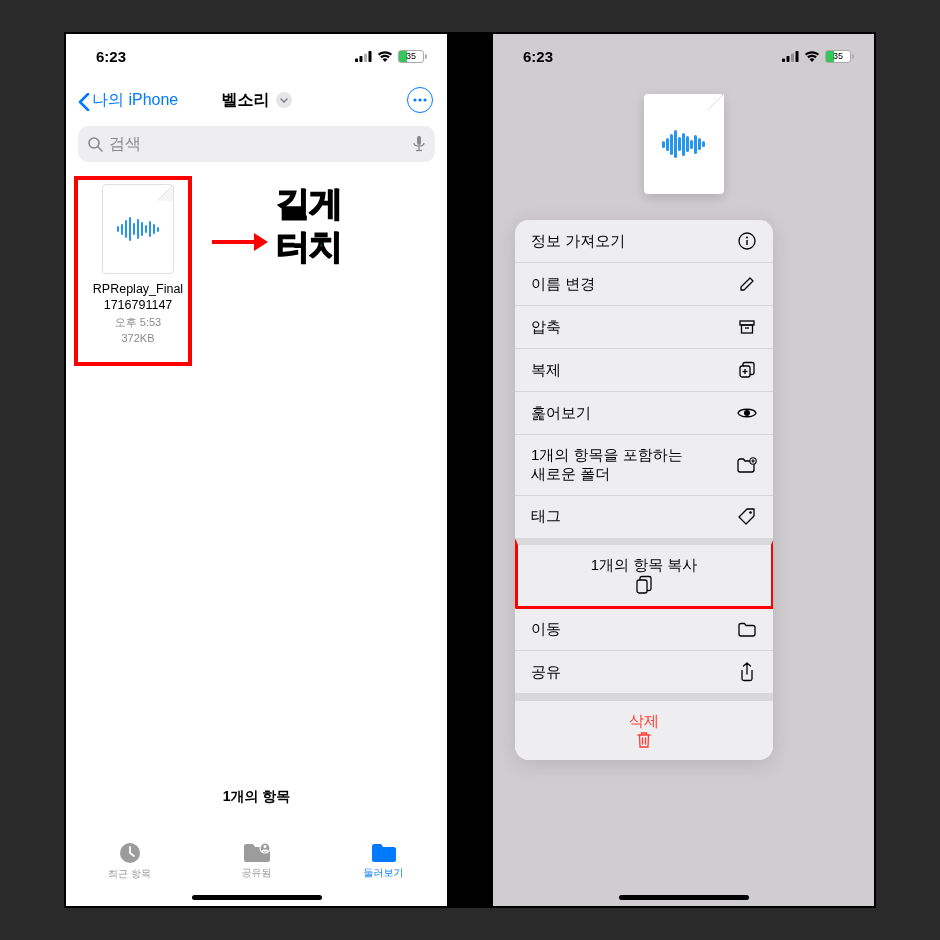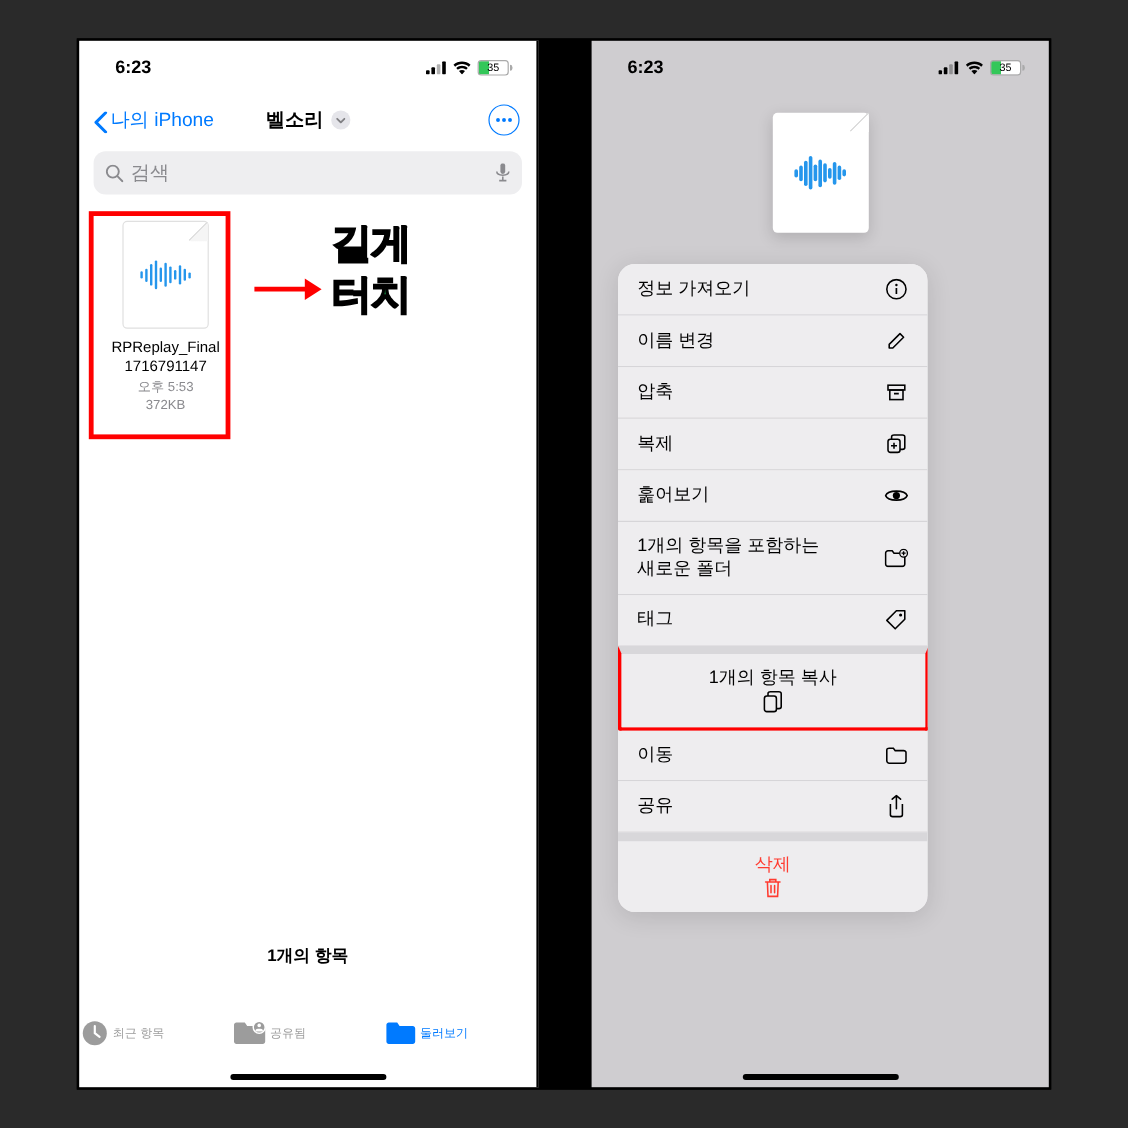--- a/index.html
+++ b/index.html
@@ -232,21 +232,21 @@
     left: 0; right: 0;
     height: 56px;
     display: flex;
     justify-content: space-around;
     align-items: center;
     padding-top: 6px;
   }
   .tab {
     flex: 1;
     display: flex;
-    flex-direction: row;
+    flex-direction: column;
     align-items: center;
     gap: 2px;
     color: #9c9c9c;
     font-size: 10px;
   }
   .tab.active { color: #007aff; }
   .home-indicator {
     position: absolute;
     bottom: 6px;
     left: 50%;

